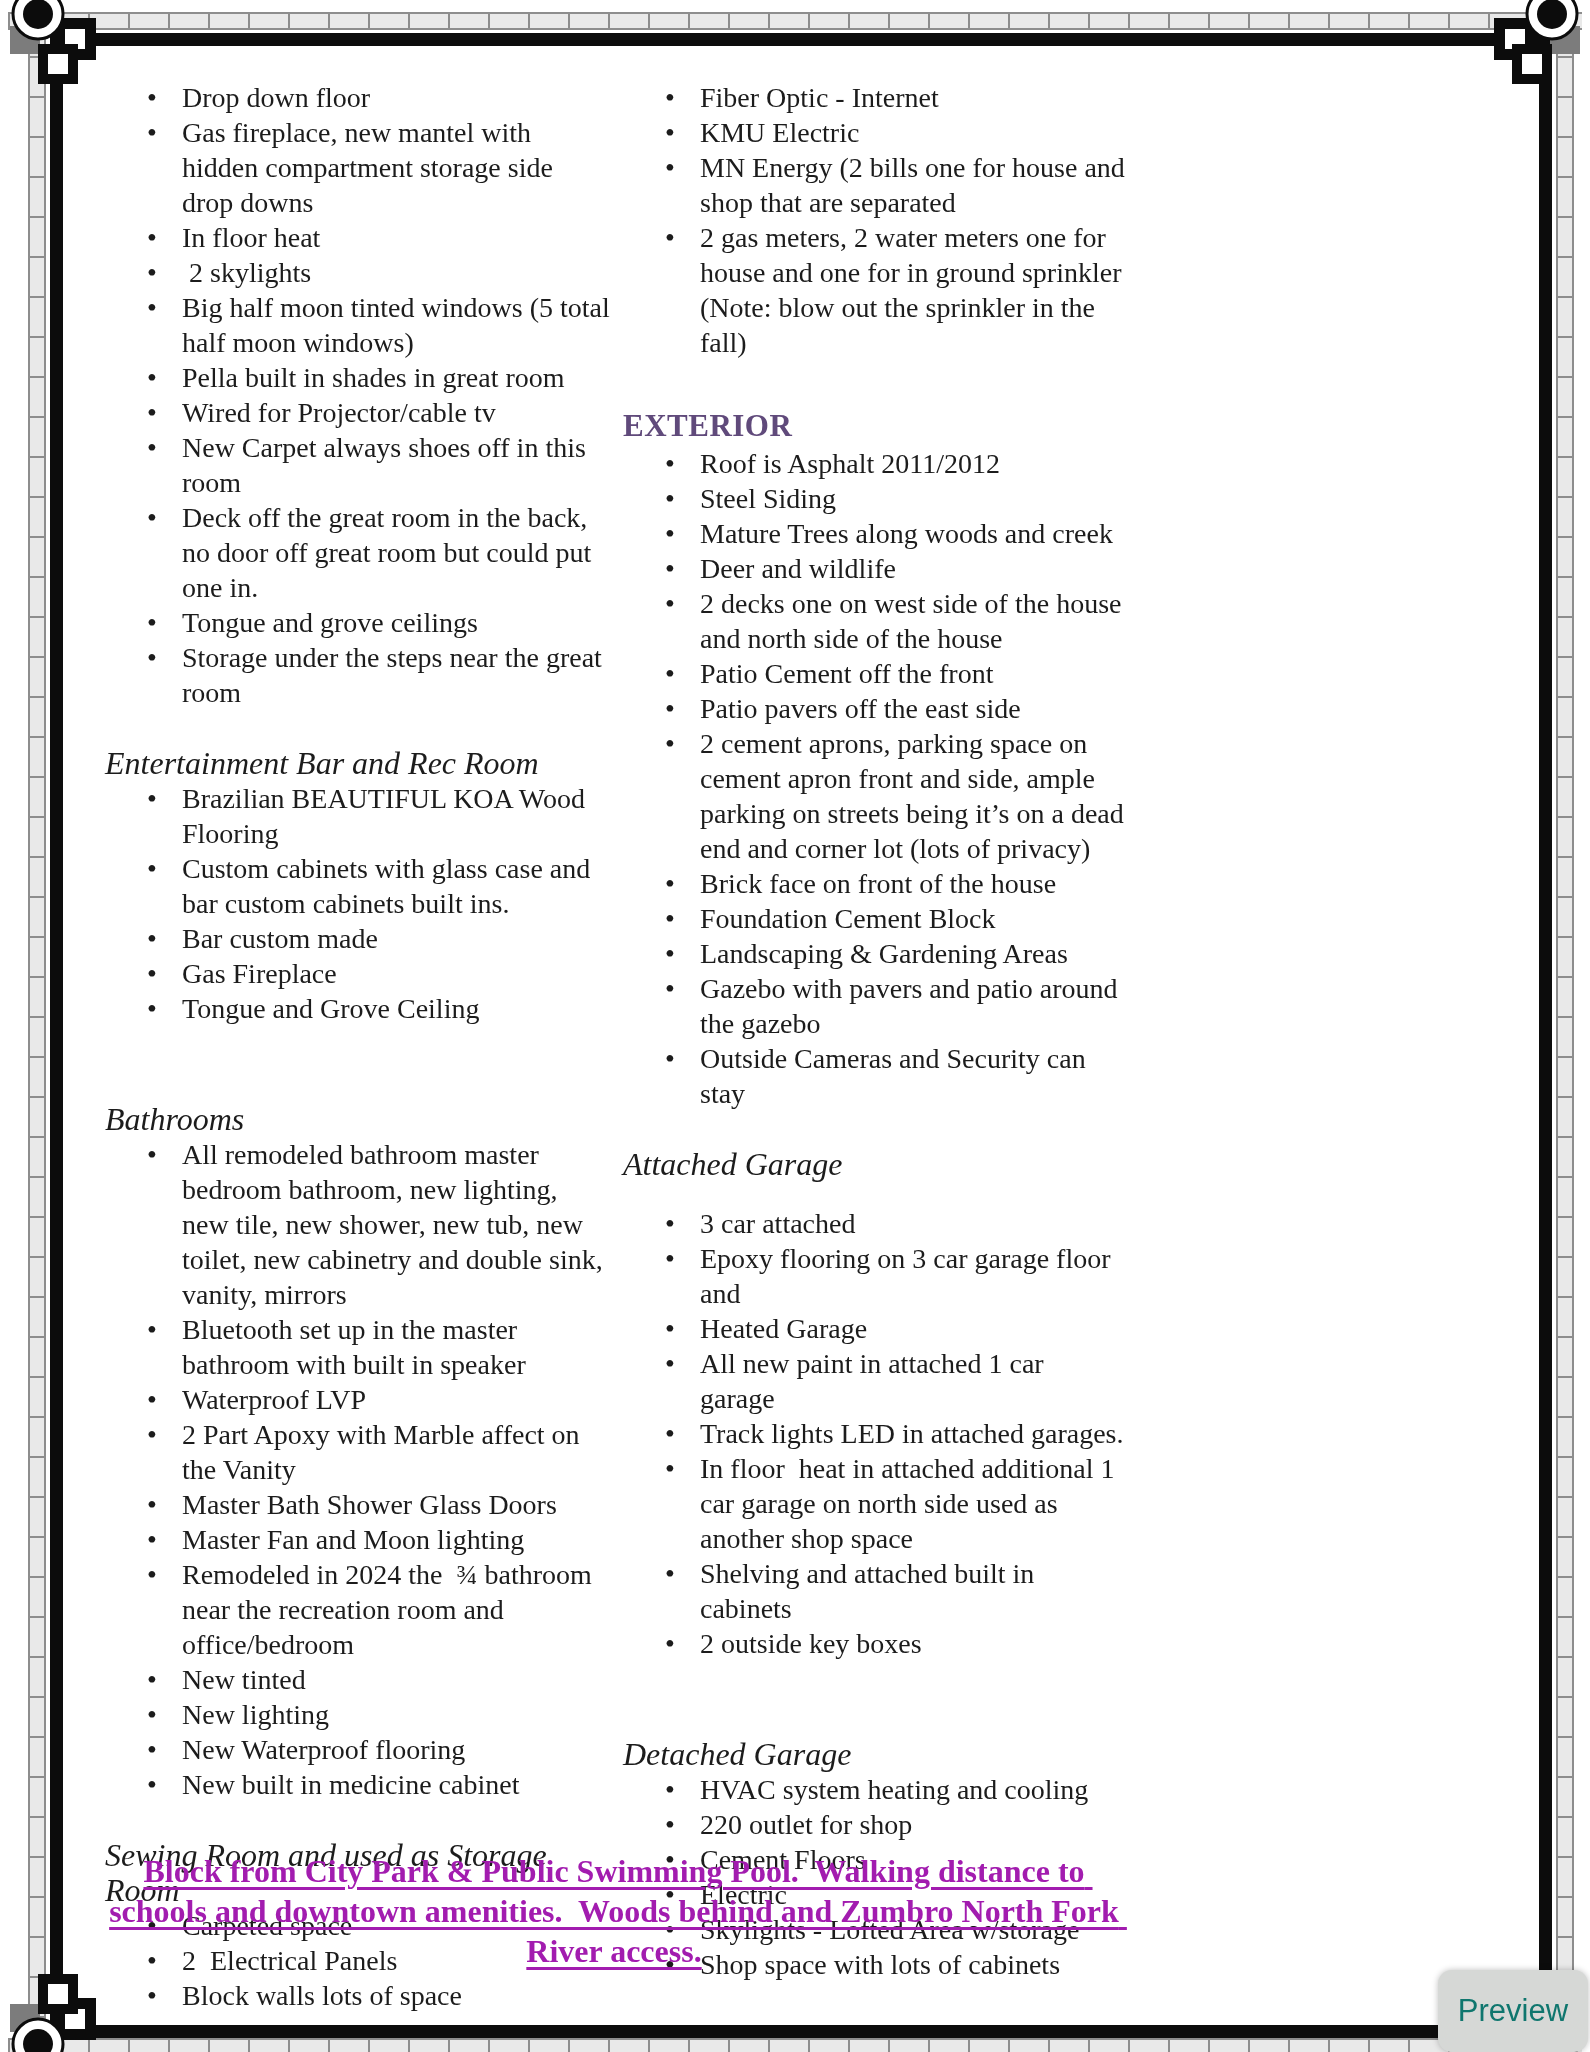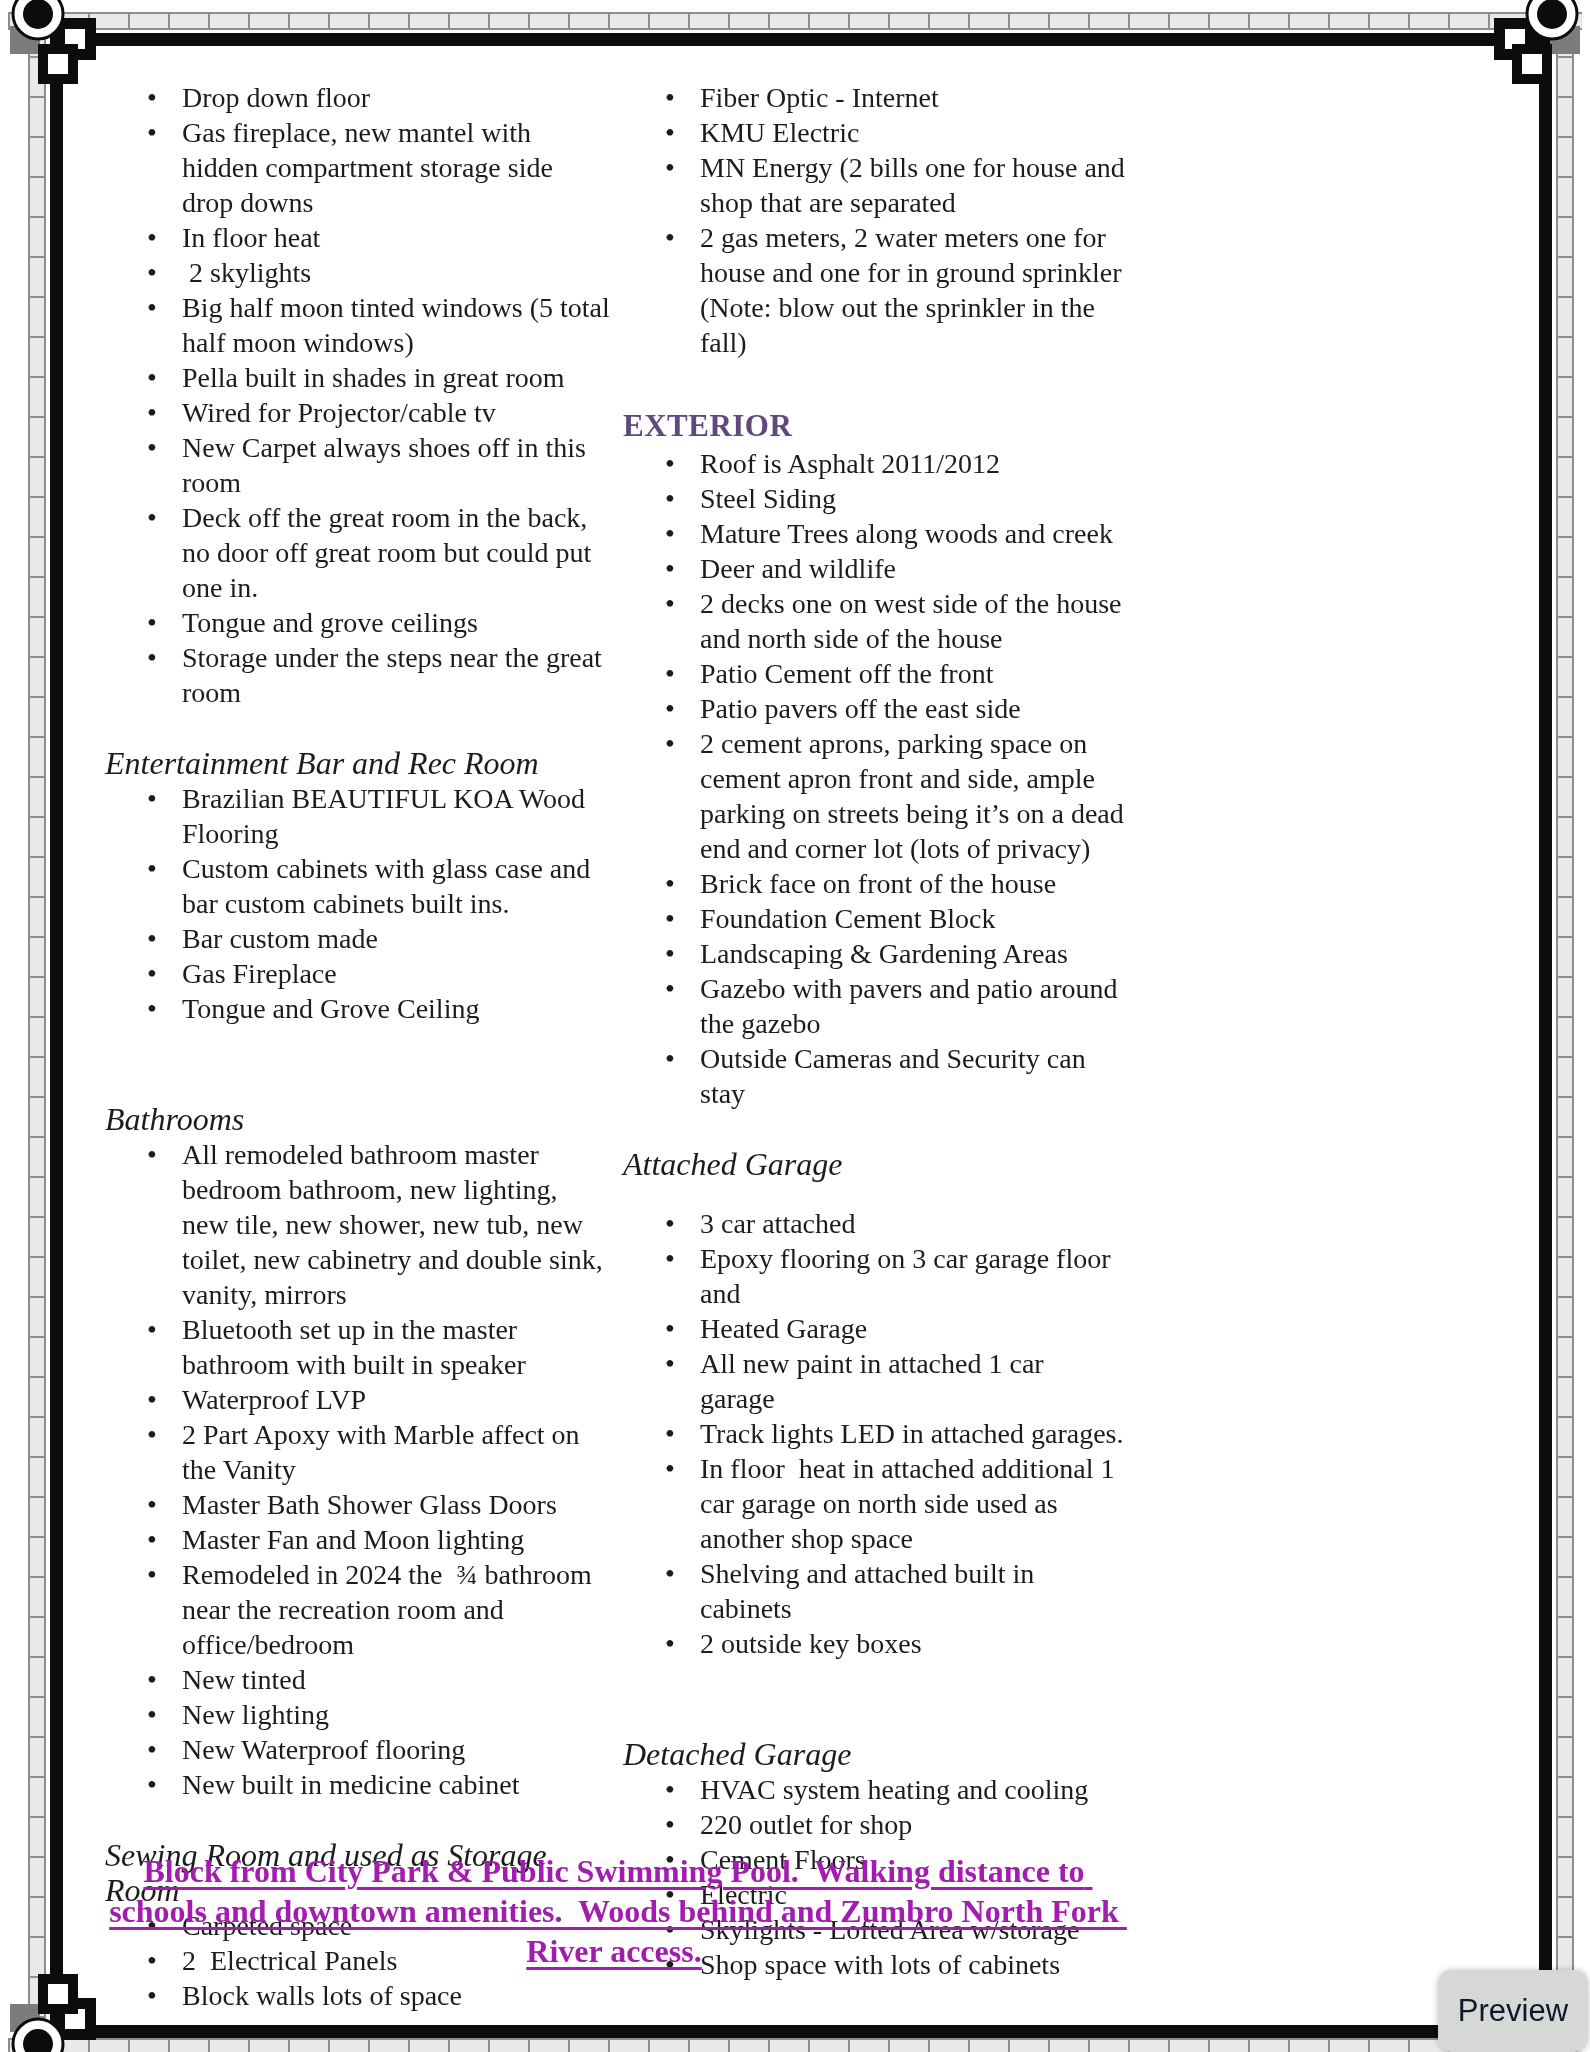--- a/index.html
+++ b/index.html
@@ -77,21 +77,21 @@
     cursor:pointer;
   }
 
   .preview-btn {
     position:absolute; right:2px; bottom:0; z-index:50;
     width:150px; height:82px;
     background:#d6d8d6;
     border-radius:14px;
     display:flex; align-items:center; justify-content:center;
     font-family:"Liberation Sans", sans-serif;
-    font-size:31px; color:#0f172a;
+    font-size:31px; color:#0f766e;
     box-shadow:0 0 6px rgba(0,0,0,0.25);
     cursor:pointer;
   }
 </style>
 </head>
 <body>
 
 <div class="ladder-h ladder-top"></div>
 <div class="ladder-h ladder-bottom"></div>
 <div class="ladder-v ladder-left"></div>

